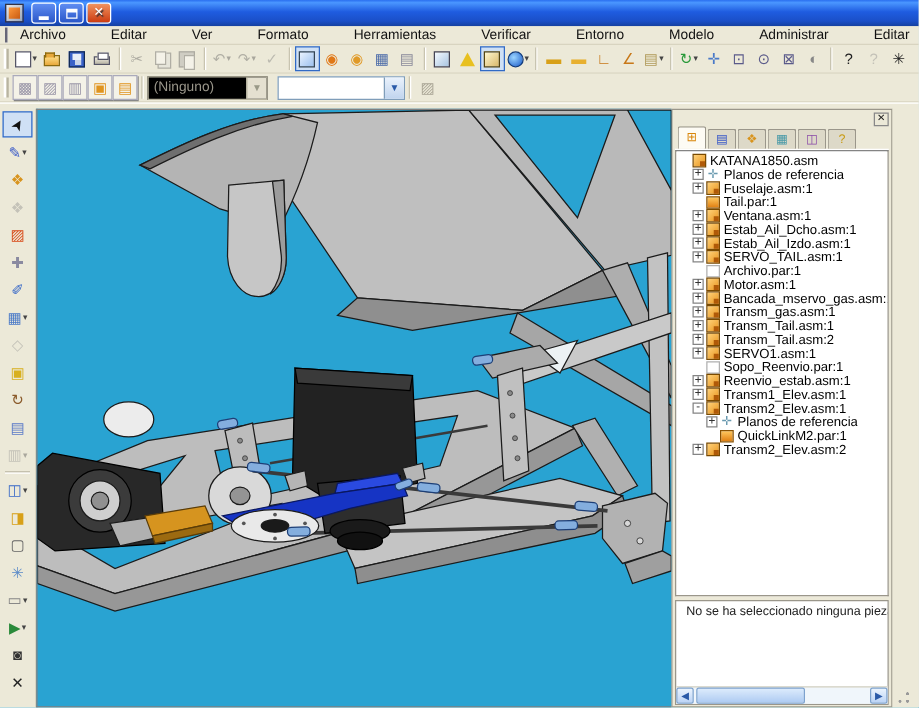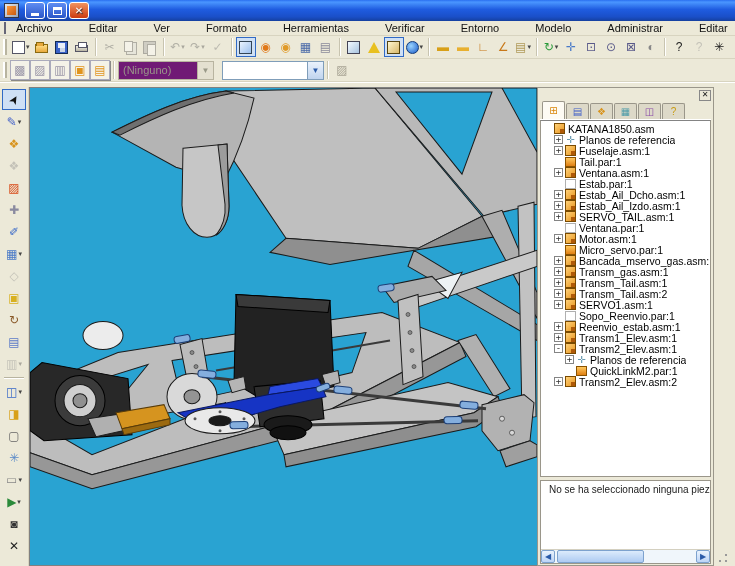--- a/index.html
+++ b/index.html
@@ -63,21 +63,21 @@
   .sh-paste { background:#c8a05a; border:1px solid #6a4a10; }
   .sh-paste::before { content:""; position:absolute; top:2px; left:3px; width:7px; height:10px; background:#fff; border:1px solid #556; }
   .sh-cube { background:linear-gradient(135deg,#f4faff,#a8c4e0); border:1px solid #445; }
   .sh-cube-solid { background:linear-gradient(135deg,#fff7d0,#d8b86a); border:1px solid #554410; }
   .sh-globe { border-radius:50%; background:radial-gradient(circle at 4px 4px,#9ad4ff,#1a5ac8); border:1px solid #113a7a; }
   .sh-wedge { width:0; height:0; border-left:6px solid transparent; border-right:6px solid transparent;
     border-bottom:11px solid #e8c020; margin-top:1px; }
 
   
   .combo { height:19px; border:1px solid #7f9db9; background:#fff; display:flex; align-items:center; font-size:11px; }
-  .combo.disabled { background:#701a75; color:#9a968a; border-color:#b8b4a0;align-items:center; }
+  .combo.disabled { background:#000000; color:#9a968a; border-color:#b8b4a0;align-items:center; }
   .combo .cv { flex:1; padding:0 4px; white-space:nowrap; overflow:hidden; }
   .combo .cbtn { width:16px; height:100%; background:linear-gradient(#eaf2fc,#c0d4ee); border-left:1px solid #7f9db9;
     color:#2a5aa8; font-size:8px; display:flex; align-items:center; justify-content:center; }
   .combo.disabled .cbtn { background:#e4e0d0; color:#998; border-left-color:#b8b4a0; }
 
   
   .main { flex:1; display:flex; background:#ece9d8; border-top:1px solid #fff; padding-top:4px; }
   .lefttb { width:29px; flex:0 0 29px; display:flex; flex-direction:column; align-items:center; padding-top:2px;
     border-right:1px solid #d8d4c0; }
   .lefttb .tbtn { width:24px; height:21px; margin-bottom:1px; }
@@ -564,59 +564,47 @@
             <span class="tlabel">Tail.par:1</span>
           </div>
           <div class="trow">
             <span class="tspace"></span>
             <span class="texp">+</span>
             <span class="ti ti-asm"></span>
             <span class="tlabel">Ventana.asm:1</span>
           </div>
           <div class="trow">
             <span class="tspace"></span>
+            <span class="texp">+</span>
+            <span class="ti ti-asm"></span>
+            <span class="tlabel">Estab_Ail_Dcho.asm:1</span>
+          </div>
+          <div class="trow">
+            <span class="tspace"></span>
+            <span class="texp">+</span>
+            <span class="ti ti-asm"></span>
+            <span class="tlabel">Estab_Ail_Izdo.asm:1</span>
+          </div>
+          <div class="trow">
+            <span class="tspace"></span>
+            <span class="texp">+</span>
+            <span class="ti ti-asm"></span>
+            <span class="tlabel">SERVO_TAIL.asm:1</span>
+          </div>
+          <div class="trow">
+            <span class="tspace"></span>
             <span class="tspace" style="width: 11px;"></span>
             <span class="ti ti-hidden"></span>
-            <span class="tlabel">Estab.par:1</span>
-          </div>
-          <div class="trow">
-            <span class="tspace"></span>
-            <span class="texp">+</span>
-            <span class="ti ti-asm"></span>
-            <span class="tlabel">Estab_Ail_Dcho.asm:1</span>
-          </div>
-          <div class="trow">
-            <span class="tspace"></span>
-            <span class="texp">+</span>
-            <span class="ti ti-asm"></span>
-            <span class="tlabel">Estab_Ail_Izdo.asm:1</span>
-          </div>
-          <div class="trow">
-            <span class="tspace"></span>
-            <span class="texp">+</span>
-            <span class="ti ti-asm"></span>
-            <span class="tlabel">SERVO_TAIL.asm:1</span>
-          </div>
-          <div class="trow">
-            <span class="tspace"></span>
-            <span class="tspace" style="width: 11px;"></span>
-            <span class="ti ti-hidden"></span>
-            <span class="tlabel">Ventana.par:1</span>
+            <span class="tlabel">Archivo.par:1</span>
           </div>
           <div class="trow">
             <span class="tspace"></span>
             <span class="texp">+</span>
             <span class="ti ti-asm"></span>
             <span class="tlabel">Motor.asm:1</span>
-          </div>
-          <div class="trow">
-            <span class="tspace"></span>
-            <span class="tspace" style="width: 11px;"></span>
-            <span class="ti ti-part"></span>
-            <span class="tlabel">Micro_servo.par:1</span>
           </div>
           <div class="trow">
             <span class="tspace"></span>
             <span class="texp">+</span>
             <span class="ti ti-asm"></span>
             <span class="tlabel">Bancada_mservo_gas.asm:1</span>
           </div>
           <div class="trow">
             <span class="tspace"></span>
             <span class="texp">+</span>

